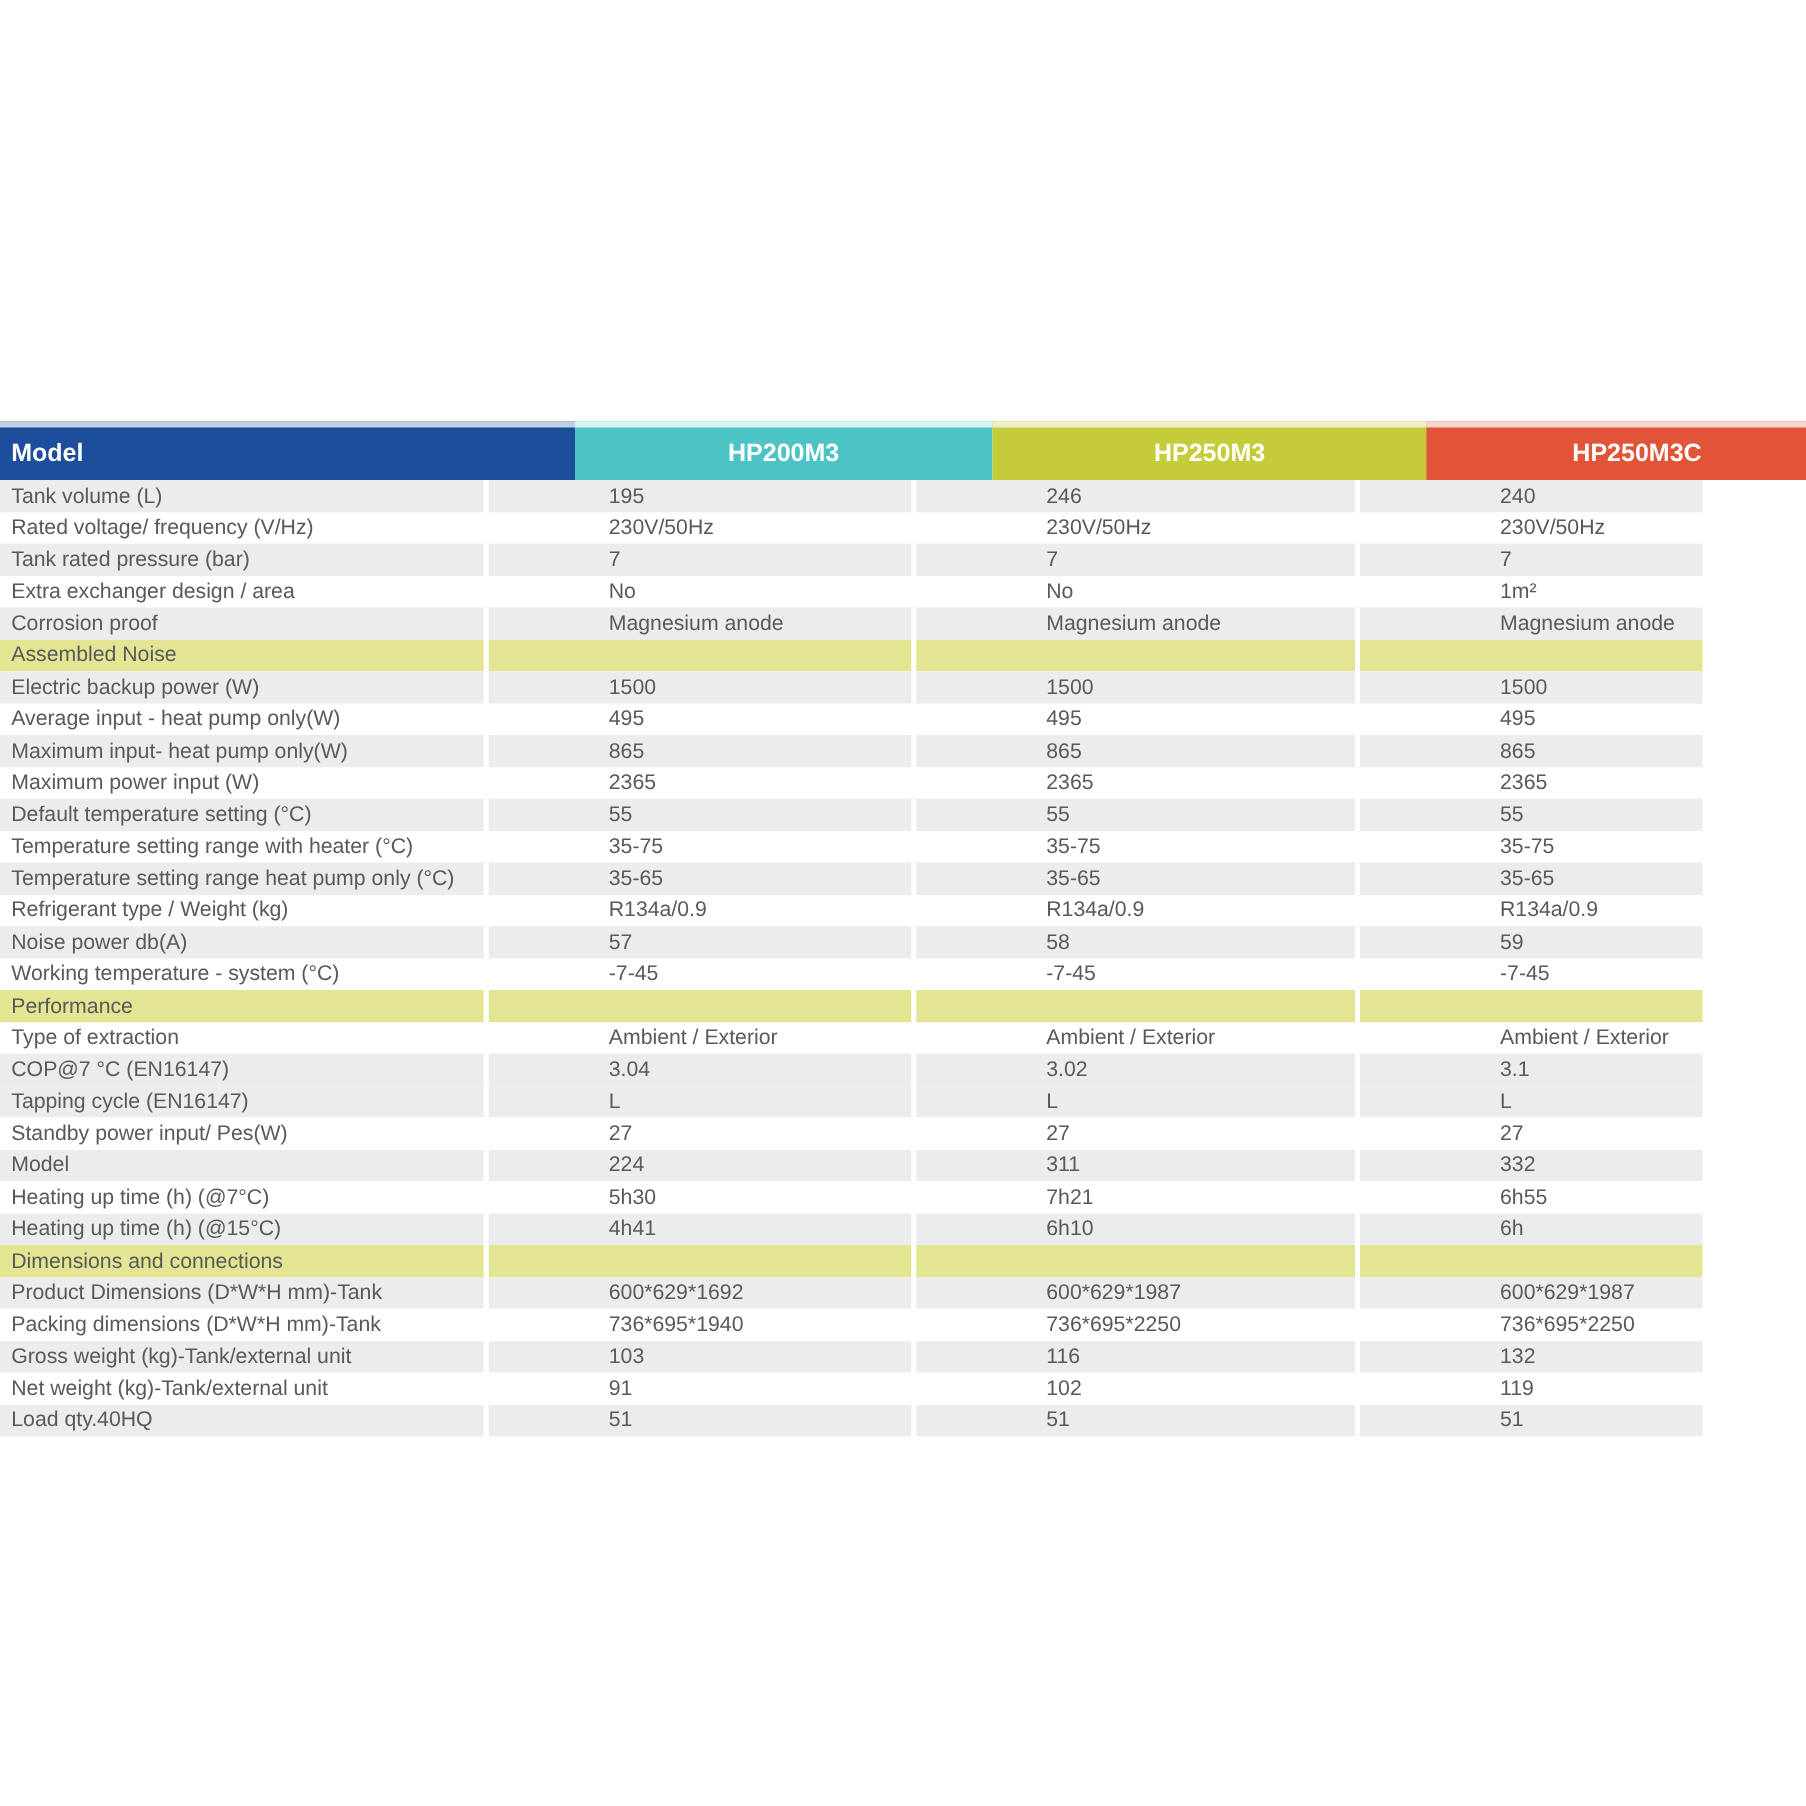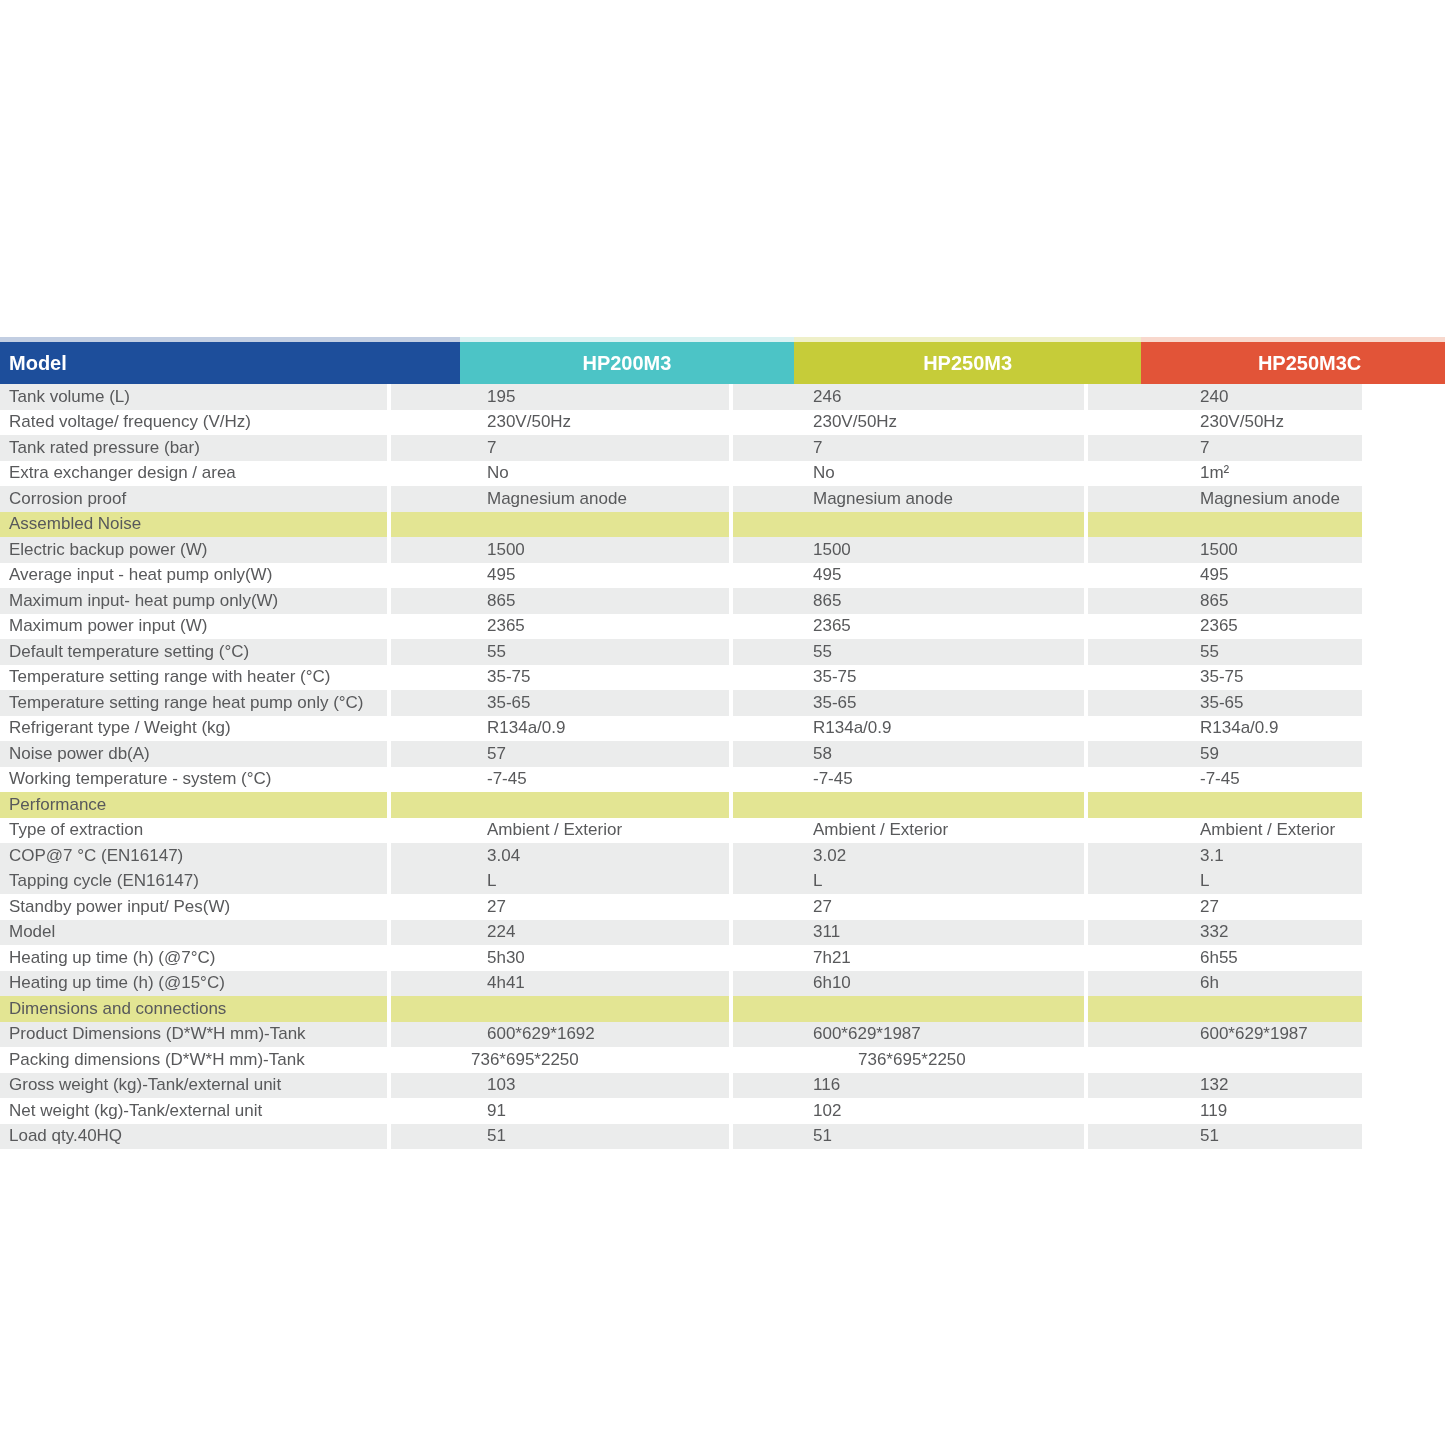--- a/index.html
+++ b/index.html
@@ -40,21 +40,21 @@
     box-sizing: border-box;
     display: flex;
     align-items: center;
     font-size: 17px;
     background: #ffffff;
     white-space: nowrap;
     overflow: hidden;
   }
   .td.label { width: 387px; padding-left: 9px; }
   .td.c1 { width: 342px; border-left: 4px solid #ffffff; padding-left: 96px; }
-  .td.c2 { width: 355px; border-left: 4px solid #ffffff; padding-left: 80px; }
+  .td.c2 { width: 355px; border-left: 4px solid #ffffff; padding-left: 104px; }
   .td.c3 { width: 278px; border-left: 4px solid #ffffff; padding-left: 112px; }
   .tr.odd .td { background: var(--zebra); }
   .tr.even .td { background: #ffffff; }
   .tr.section .td { background: var(--section); }
 </style>
 </head>
 <body>
 
 <div class="spec-table">
   <div class="thead">
@@ -215,20 +215,21 @@
         <div class="td c3"></div>
       </div>
       <div class="tr odd">
         <div class="td label">Product Dimensions (D*W*H mm)-Tank</div>
         <div class="td c1">600*629*1692</div>
         <div class="td c2">600*629*1987</div>
         <div class="td c3">600*629*1987</div>
       </div>
       <div class="tr even">
         <div class="td label">Packing dimensions (D*W*H mm)-Tank</div>
+        <div class="td c1">736*695*1940</div>
         <div class="td c2">736*695*2250</div>
         <div class="td c3">736*695*2250</div>
       </div>
       <div class="tr odd">
         <div class="td label">Gross weight (kg)-Tank/external unit</div>
         <div class="td c1">103</div>
         <div class="td c2">116</div>
         <div class="td c3">132</div>
       </div>
       <div class="tr even">

